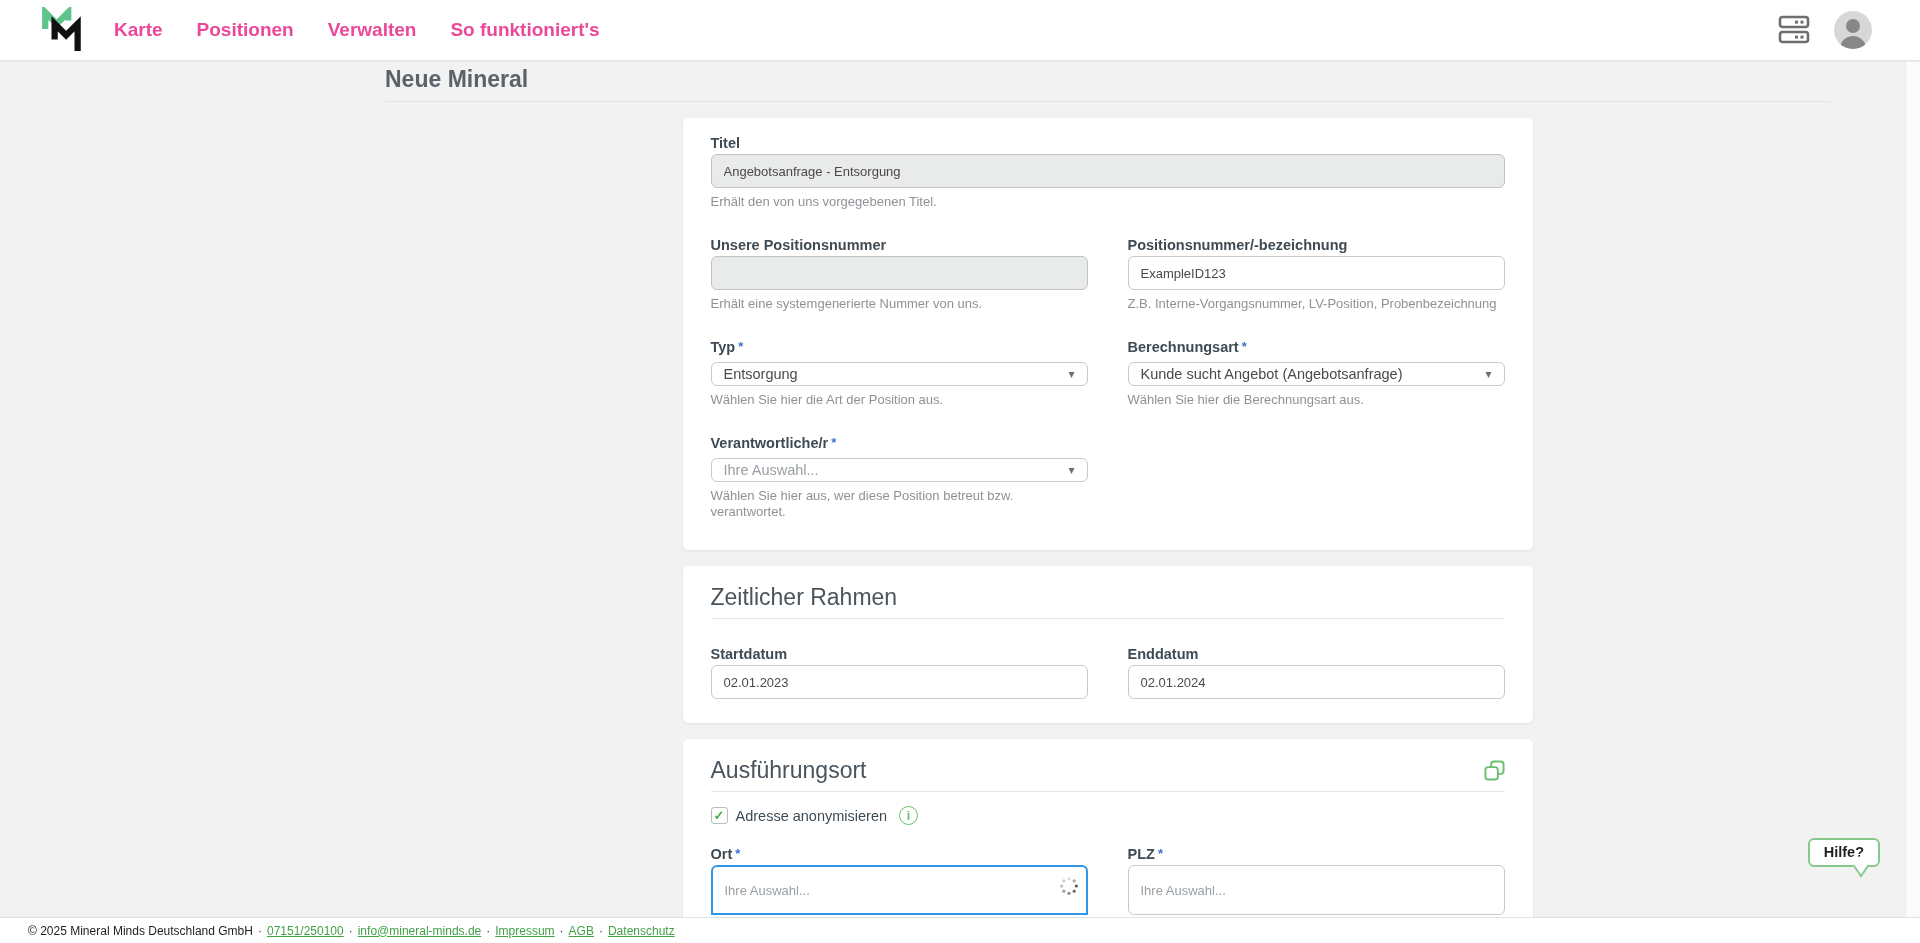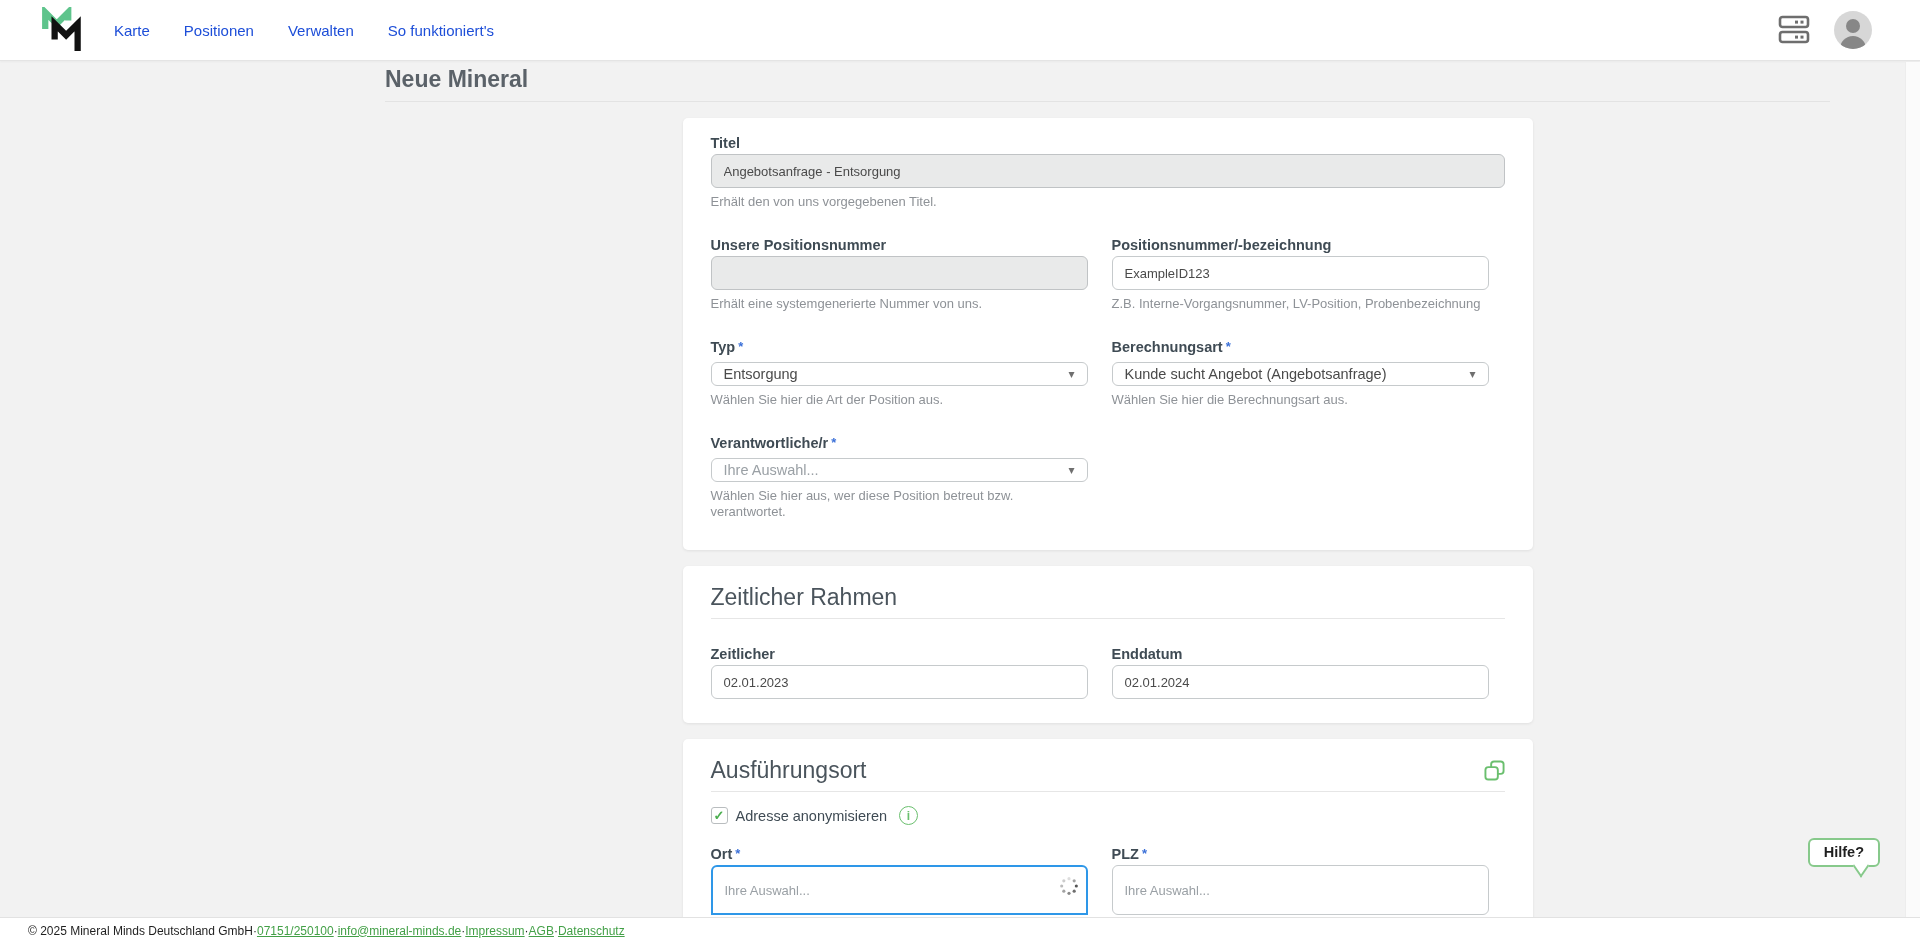--- a/index.html
+++ b/index.html
@@ -16,21 +16,21 @@
     height: 61px; background: #ffffff;
     border-bottom: 1px solid #e4e4e4;
     box-shadow: 0 1px 2px rgba(0,0,0,.04);
     display: flex; align-items: center;
     padding: 0 48px 0 40px;
     position: relative; z-index: 5;
   }
   .logo { width: 46px; height: 46px; margin-right: 28px; cursor: pointer; }
   .nav-links { display: flex; align-items: center; gap: 34px; }
   .nav-link {
-    font-size: 15px; font-weight: 400; color: #1d4ed8;
+    font-size: 19px; font-weight: 700; color: #ec4899;
     cursor: pointer; white-space: nowrap;
   }
   .nav-right { margin-left: auto; display: flex; align-items: center; gap: 24px; }
   .server-icon { width: 32px; height: 30px; cursor: pointer; }
   .avatar {
     width: 38px; height: 38px; border-radius: 50%;
     background: #d7d7d7; overflow: hidden; position: relative; cursor: pointer;
   }
   .avatar .head {
     width: 14px; height: 14px; border-radius: 50%;
@@ -88,21 +88,21 @@
   .select {
     width: 100%; height: 24px; margin-top: 6px;
     border: 1px solid #c6cacc; border-radius: 6px;
     padding: 0 12px; font-size: 14.5px; color: #4a4a4a;
     background: #ffffff; display: flex; align-items: center;
     justify-content: space-between; cursor: pointer;
   }
   .select .caret { color: #6f6f6f; font-size: 12px; margin-left: 8px; }
   .select .value.placeholder { color: #9aa0a5; }
 
-  .row { display: flex; gap: 24px; margin-top: 26px; }
+  .row { display: flex; gap: 40px; margin-top: 26px; }
   .col { width: 377px; }
 
   
   .input-wrap { position: relative; }
   .text-input.focused {
     border: 2px solid #2e97e8; height: 50px; border-radius: 6px 6px 0 0;
     padding-right: 34px;
   }
   .text-input.cut { height: 50px; }
   .spinner-icon { position: absolute; right: 10px; top: 14px; width: 18px; height: 18px; }
@@ -122,21 +122,21 @@
     margin-left: 4px; cursor: pointer;
   }
 
   
   .footer {
     position: fixed; left: 0; right: 0; bottom: 0; height: 26px;
     background: #ffffff; border-top: 1px solid #e2e2e2;
     display: flex; align-items: center; justify-content: space-between;
     padding: 0 10px 0 28px; font-size: 12px; color: #1f1f1f; z-index: 10;
   }
-  .footer-left { display: flex; align-items: flex-end; white-space: nowrap; }
+  .footer-left { display: flex; align-items: flex-end; gap: 5px; white-space: nowrap; }
   .footer a { color: #43a047; text-decoration: underline; cursor: pointer; }
   .sep { color: #1f1f1f; }
   .footer-right { white-space: nowrap; }
   .footer-right b { font-weight: 700; }
 
   
   .help-bubble {
     position: fixed; top: 838px; right: 40px; z-index: 20;
     background: #ffffff; border: 2px solid #87c98b; border-radius: 6px;
     padding: 4px 14px 5px; font-size: 14.5px; font-weight: 700; color: #1f1f1f;
@@ -249,21 +249,21 @@
           </div>
         </div>
       </section>
 
       <section class="card section">
         <div class="card-header">
           <span>Zeitlicher Rahmen</span>
         </div>
         <div class="row">
           <div class="col">
-            <div class="field-label">Zeitlicher</div>
+            <div class="field-label">Startdatum</div>
             <input class="text-input" value="02.01.2023" style="">
           </div>
           <div class="col">
             <div class="field-label">Enddatum</div>
             <input class="text-input" value="02.01.2024" style="">
           </div>
         </div>
       </section>
 
       <section class="card section" style="padding-bottom:80px;">

